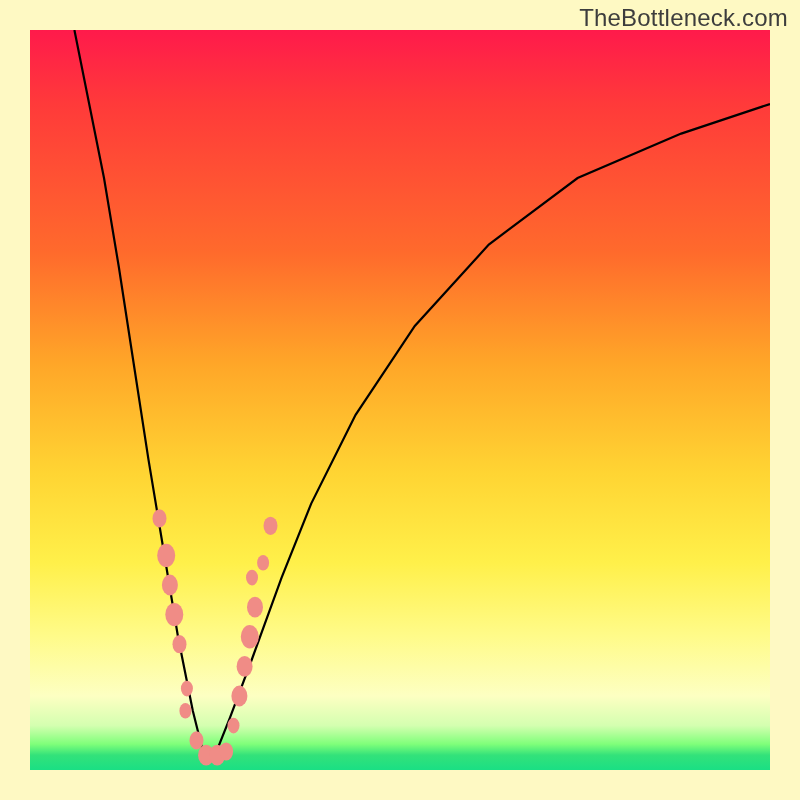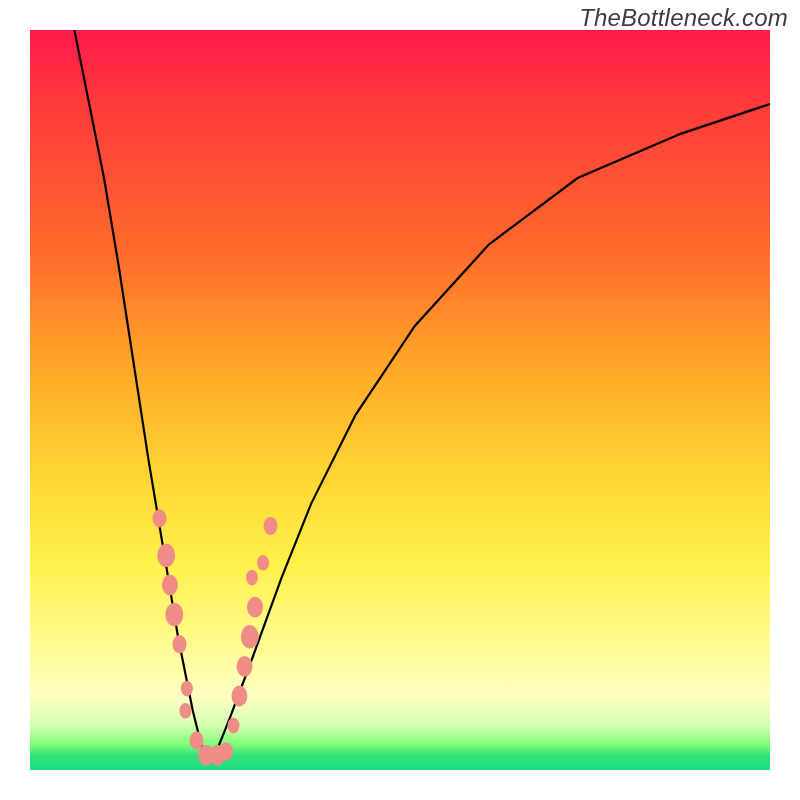--- a/index.html
+++ b/index.html
@@ -7,22 +7,21 @@
     padding: 0;
     width: 800px;
     height: 800px;
     overflow: hidden;
     background: #000;
     font-family: Arial, Helvetica, sans-serif;
   }
   .frame {
     position: absolute;
     inset: 0;
-    background: #ffffff;
-    font-style: italic;
+    background: #fef9c3;
   }
   .plot-area {
     position: absolute;
     left: 30px;
     top: 30px;
     width: 740px;
     height: 740px;
     overflow: hidden;
   }
   .gradient {

